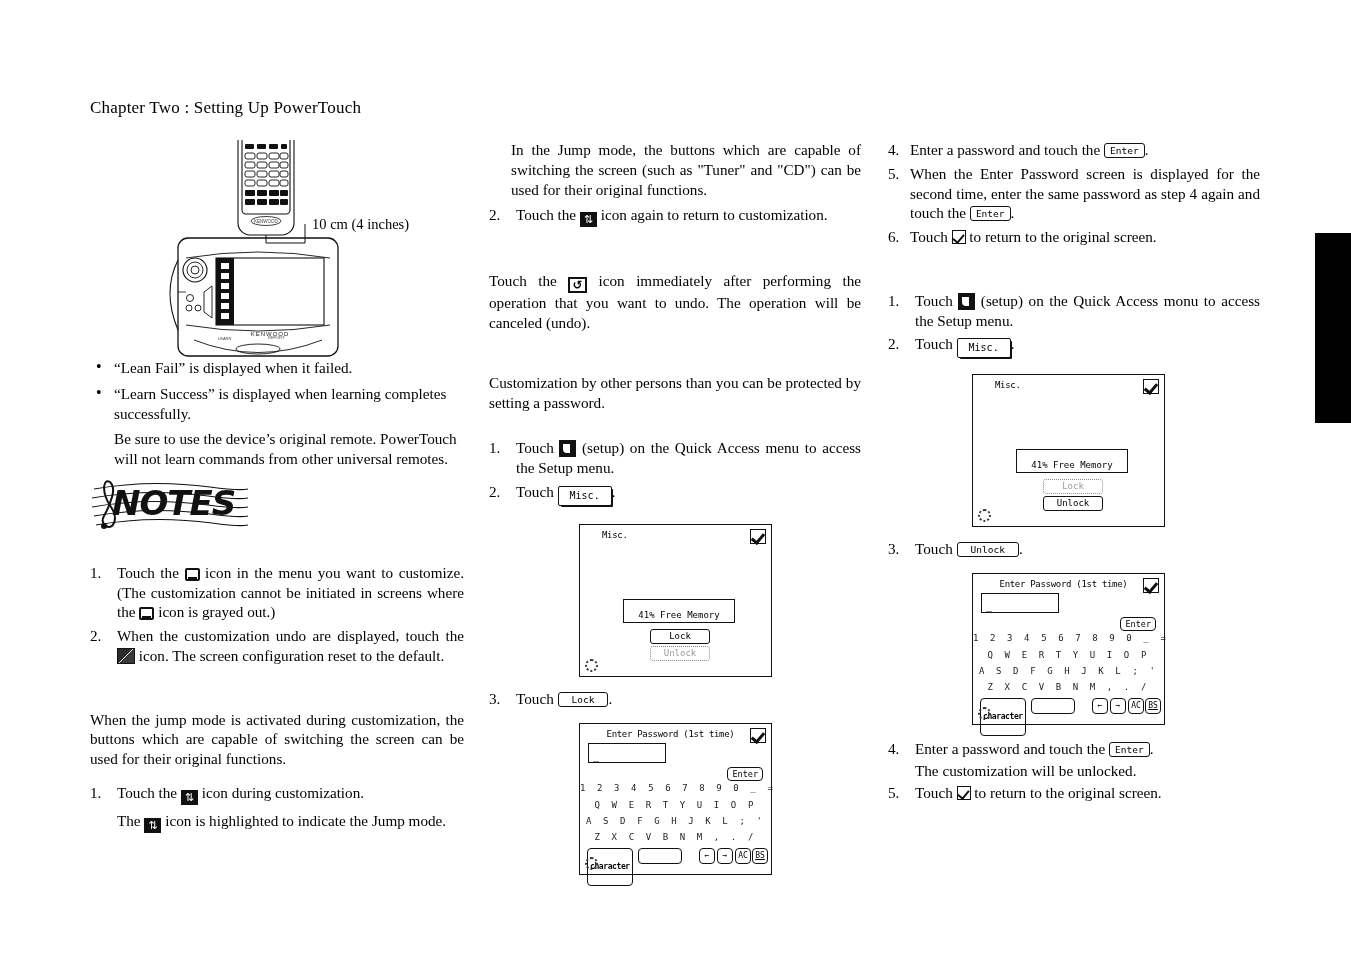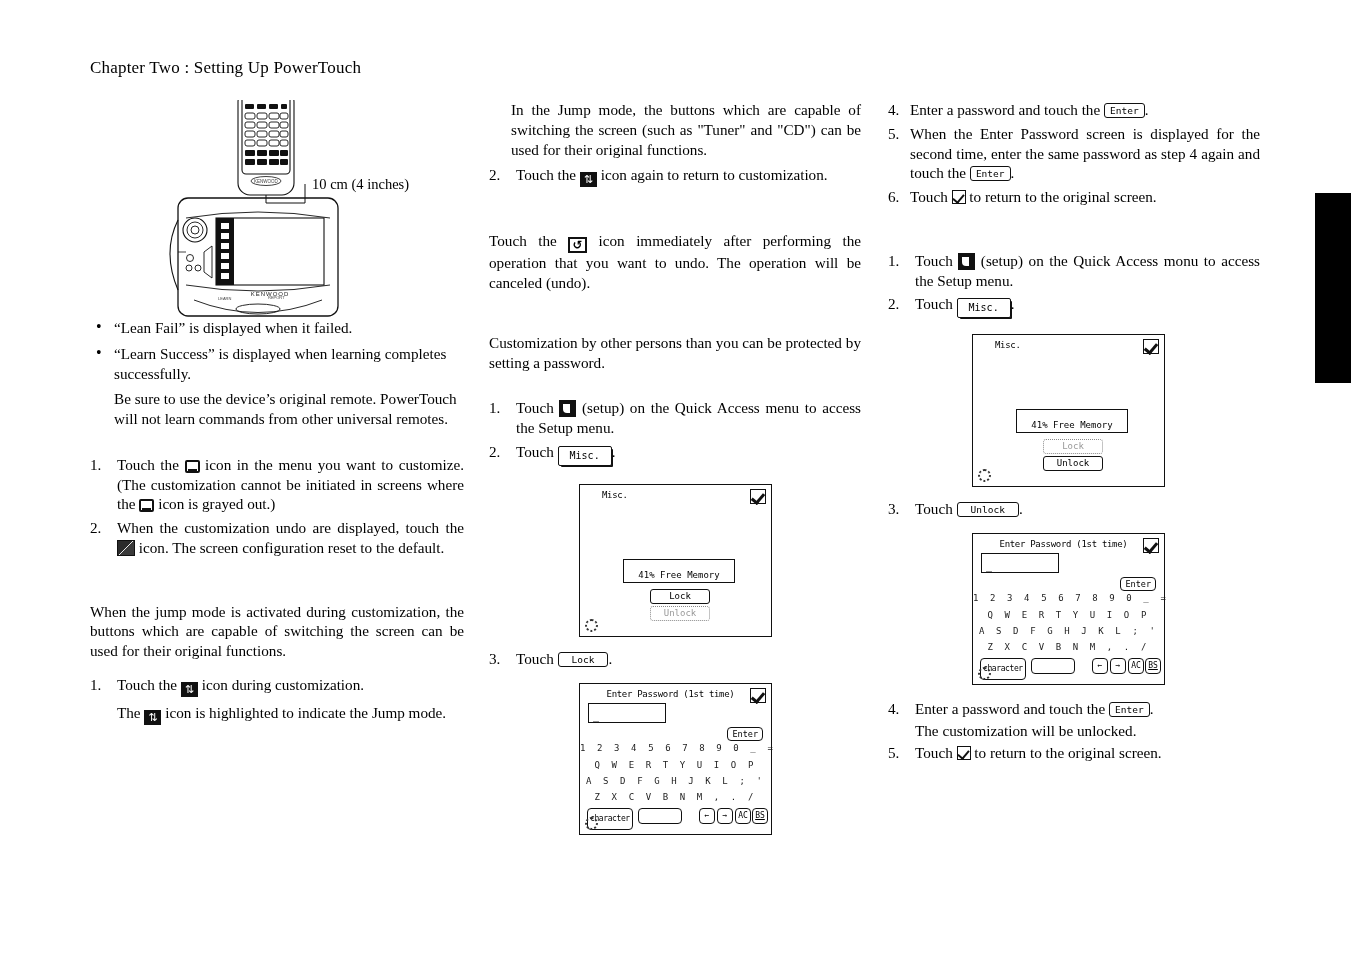--- a/index.html
+++ b/index.html
@@ -9,21 +9,21 @@
   }
   body {
     width: 1351px;
     height: 954px;
     position: relative;
     font-family: "Liberation Serif", serif;
     color: #000000;
     overflow: hidden;
   }
 
-  .page { position: absolute; inset: 0; }
+  .page { position: absolute; inset: 0; margin-top: 40px; }
 
   
   .chapter-title {
     position: absolute;
     left: 90px;
     top: 58px;
     font-size: 17px;
     letter-spacing: 0.2px;
   }
 
@@ -330,22 +330,23 @@
   }
   .kr1 { top: 59px; }
   .kr2 { top: 76px; }
   .kr3 { top: 92px; }
   .kr4 { top: 108px; }
 
   .kbd-bottom { position: absolute; left: 0; right: 0; top: 124px; height: 16px; }
   .kb-char {
     position: absolute; left: 7px; top: 0;
     border: 1.4px solid #111; border-radius: 4px;
-    font-size: 8px; line-height: 14px; padding: 3px 2px;
+    font-size: 8px; line-height: 14px; padding: 11px 2px;
     letter-spacing: -0.4px;
+    font-weight: bold;
   }
   .kb-space {
     position: absolute; left: 58px; top: 0;
     width: 44px; height: 16px;
     border: 1.4px solid #111; border-radius: 4px;
     box-sizing: border-box;
   }
   .kb-key {
     position: absolute; top: 0;
     width: 16px; height: 16px;
@@ -460,20 +461,38 @@
       </svg>
       <div class="dim-label">10 cm (4 inches)</div>
     </div>
 
     <ul class="bullets">
       <li>“Lean Fail” is displayed when it failed.</li>
       <li>“Learn Success” is displayed when learning completes successfully.</li>
     </ul>
     <p class="body-text ragged" style="padding-left:24px;">Be sure to use the device’s original remote. PowerTouch will not learn commands from other universal remotes.</p>
 
+    <div class="notes-logo">
+      <svg width="160" height="58" viewBox="0 0 160 58">
+        <g stroke="#111" fill="none" stroke-width="1.1">
+          <path d="M4 16 Q60 6 120 14 Q150 18 158 16"></path>
+          <path d="M2 25 Q58 15 118 23 Q148 27 158 25"></path>
+          <path d="M2 34 Q58 24 118 32 Q148 36 158 34"></path>
+          <path d="M4 43 Q60 33 120 41 Q150 45 158 43"></path>
+          <path d="M6 52 Q62 42 122 50 Q150 54 158 52"></path>
+        </g>
+
+        <g stroke="#111" fill="none" stroke-width="2">
+          <path d="M18 54 Q10 50 14 43 Q19 34 22 24 Q25 14 20 9 Q15 6 14 14 Q14 24 21 34 Q27 43 24 50 Q21 56 15 53"></path>
+        </g>
+        <circle cx="14" cy="53" r="3" fill="#111"></circle>
+
+        <text x="22" y="42" font-family="DejaVu Sans, sans-serif" font-size="34" font-weight="bold" font-style="italic" fill="#111" letter-spacing="-1">NOTES</text>
+      </svg>
+    </div>
 
     <div class="spacer-md"></div>
 
     <ol class="numlist">
       <li>
         <span class="num">1.</span>
         <span>Touch the</span>
         <span class="ic ic-monitor"></span>
         <span>icon in the menu you want to customize. (The customization cannot be initiated in screens where the</span>
         <span class="ic ic-monitor"></span>

